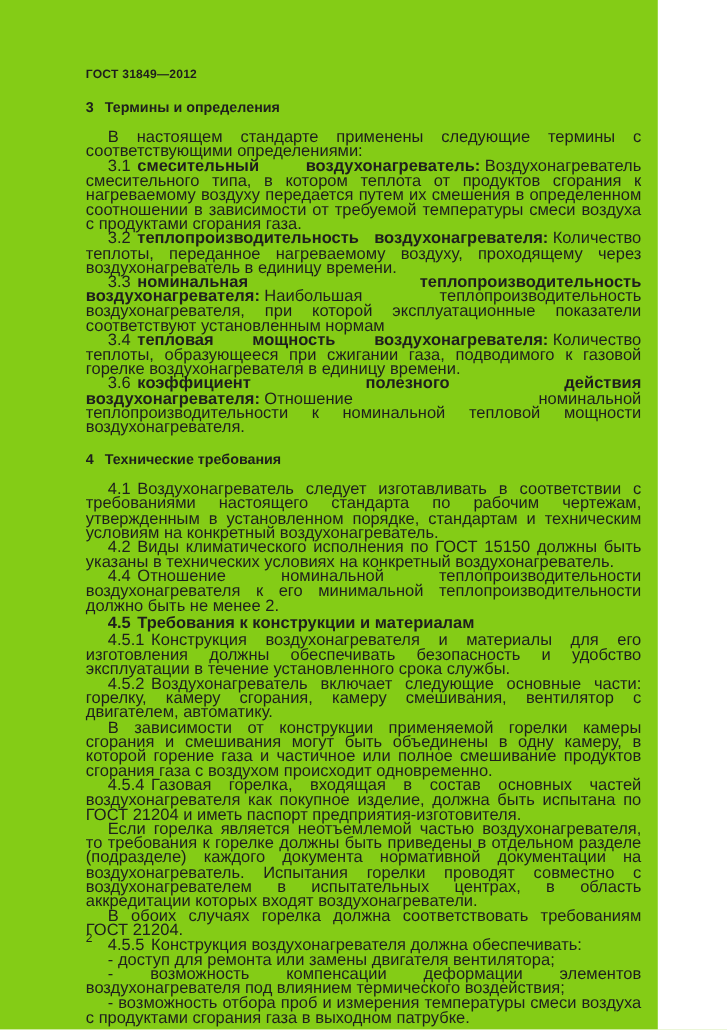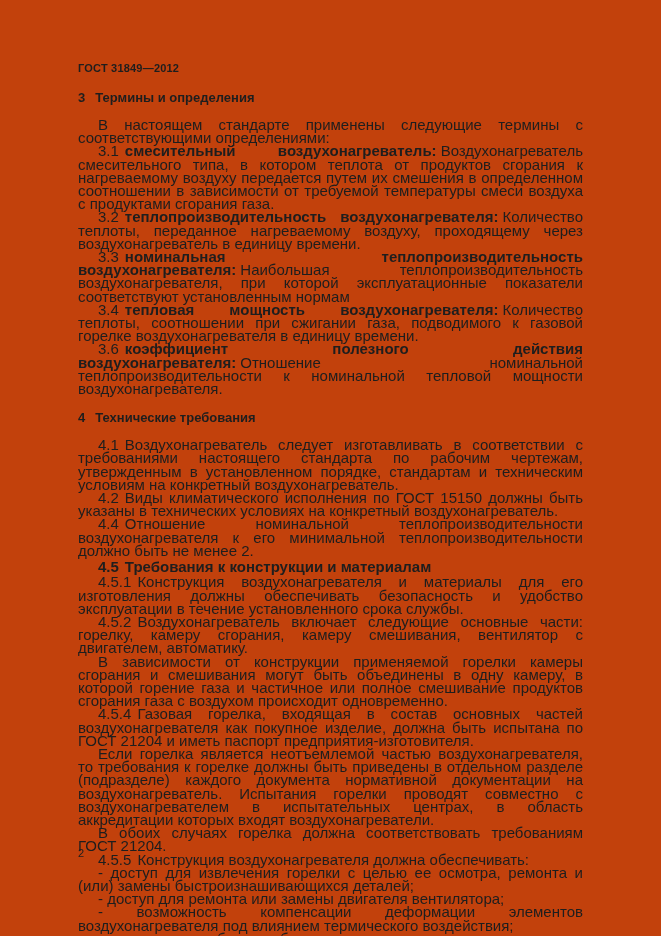--- a/index.html
+++ b/index.html
@@ -1,22 +1,23 @@
 <!DOCTYPE html>
 <html><head>
 <meta charset="utf-8">
 <style>
   html,body{margin:0;padding:0;background:#ffffff;}
   .page{
     position:relative;
-    width:661px;height:936px;
-    background:#c2410c;
+    width:553px;height:936px;
+    background:#84cc16;
     color:#1e1e1e;
     font-family:"Liberation Sans","DejaVu Sans",sans-serif;
     overflow:hidden;
+    padding-left:45px;
   }
   .content{
     position:absolute;
     left:78px;top:62px;
     width:505px;
   }
   .doc-header{
     font-size:11px;
     line-height:13px;
     font-weight:700;
@@ -56,37 +57,36 @@
   <div class="content">
 
     <p class="doc-header">ГОСТ 31849—2012</p>
 
     <h2 class="section-heading"><span class="h-num">3</span><span>Термины и определения</span></h2>
 
     <p class="para"><span class="p-text">В настоящем стандарте применены следующие термины с соответствующими определениями:</span></p>
     <p class="para"><span class="p-num">3.1</span><span class="p-bold">смесительный воздухонагреватель:</span><span class="p-text">Воздухонагреватель смесительного типа, в котором теплота от продуктов сгорания к нагреваемому воздуху передается путем их смешения в определенном соотношении в зависимости от требуемой температуры смеси воздуха с продуктами сгорания газа.</span></p>
     <p class="para"><span class="p-num">3.2</span><span class="p-bold">теплопроизводительность воздухонагревателя:</span><span class="p-text">Количество теплоты, переданное нагреваемому воздуху, проходящему через воздухонагреватель в единицу времени.</span></p>
     <p class="para"><span class="p-num">3.3</span><span class="p-bold">номинальная теплопроизводительность воздухонагревателя:</span><span class="p-text">Наибольшая теплопроизводительность воздухонагревателя, при которой эксплуатационные показатели соответствуют установленным нормам</span></p>
-    <p class="para"><span class="p-num">3.4</span><span class="p-bold">тепловая мощность воздухонагревателя:</span><span class="p-text">Количество теплоты, соотношении при сжигании газа, подводимого к газовой горелке воздухонагревателя в единицу времени.</span></p>
+    <p class="para"><span class="p-num">3.4</span><span class="p-bold">тепловая мощность воздухонагревателя:</span><span class="p-text">Количество теплоты, образующееся при сжигании газа, подводимого к газовой горелке воздухонагревателя в единицу времени.</span></p>
     <p class="para"><span class="p-num">3.6</span><span class="p-bold">коэффициент полезного действия воздухонагревателя:</span><span class="p-text">Отношение номинальной теплопроизводительности к номинальной тепловой мощности воздухонагревателя.</span></p>
 
     <h2 class="section-heading"><span class="h-num">4</span><span>Технические требования</span></h2>
 
     <p class="para"><span class="p-num">4.1</span><span class="p-text">Воздухонагреватель следует изготавливать в соответствии с требованиями настоящего стандарта по рабочим чертежам, утвержденным в установленном порядке, стандартам и техническим условиям на конкретный воздухонагреватель.</span></p>
     <p class="para"><span class="p-num">4.2</span><span class="p-text">Виды климатического исполнения по ГОСТ 15150 должны быть указаны в технических условиях на конкретный воздухонагреватель.</span></p>
     <p class="para"><span class="p-num">4.4</span><span class="p-text">Отношение номинальной теплопроизводительности воздухонагревателя к его минимальной теплопроизводительности должно быть не менее 2.</span></p>
     <p class="para subhead"><span class="p-num">4.5</span><span class="p-bold">Требования к конструкции и материалам</span></p>
     <p class="para"><span class="p-num">4.5.1</span><span class="p-text">Конструкция воздухонагревателя и материалы для его изготовления должны обеспечивать безопасность и удобство эксплуатации в течение установленного срока службы.</span></p>
     <p class="para"><span class="p-num">4.5.2</span><span class="p-text">Воздухонагреватель включает следующие основные части: горелку, камеру сгорания, камеру смешивания, вентилятор с двигателем, автоматику.</span></p>
     <p class="para"><span class="p-text">В зависимости от конструкции применяемой горелки камеры сгорания и смешивания могут быть объединены в одну камеру, в которой горение газа и частичное или полное смешивание продуктов сгорания газа с воздухом происходит одновременно.</span></p>
     <p class="para"><span class="p-num">4.5.4</span><span class="p-text">Газовая горелка, входящая в состав основных частей воздухонагревателя как покупное изделие, должна быть испытана по ГОСТ 21204 и иметь паспорт предприятия-изготовителя.</span></p>
     <p class="para"><span class="p-text">Если горелка является неотъемлемой частью воздухонагревателя, то требования к горелке должны быть приведены в отдельном разделе (подразделе) каждого документа нормативной документации на воздухонагреватель. Испытания горелки проводят совместно с воздухонагревателем в испытательных центрах, в область аккредитации которых входят воздухонагреватели.</span></p>
     <p class="para"><span class="p-text">В обоих случаях горелка должна соответствовать требованиям ГОСТ 21204.</span></p>
     <p class="para"><span class="p-num">4.5.5</span><span class="p-text">Конструкция воздухонагревателя должна обеспечивать:</span></p>
-    <p class="para"><span class="p-text">- доступ для извлечения горелки с целью ее осмотра, ремонта и (или) замены быстроизнашивающихся деталей;</span></p>
     <p class="para"><span class="p-text">- доступ для ремонта или замены двигателя вентилятора;</span></p>
     <p class="para"><span class="p-text">- возможность компенсации деформации элементов воздухонагревателя под влиянием термического воздействия;</span></p>
     <p class="para"><span class="p-text">- возможность отбора проб и измерения температуры смеси воздуха с продуктами сгорания газа в выходном патрубке.</span></p>
 
   </div>
 
   <div class="page-number">2</div>
 </div>
 
 </body></html>

